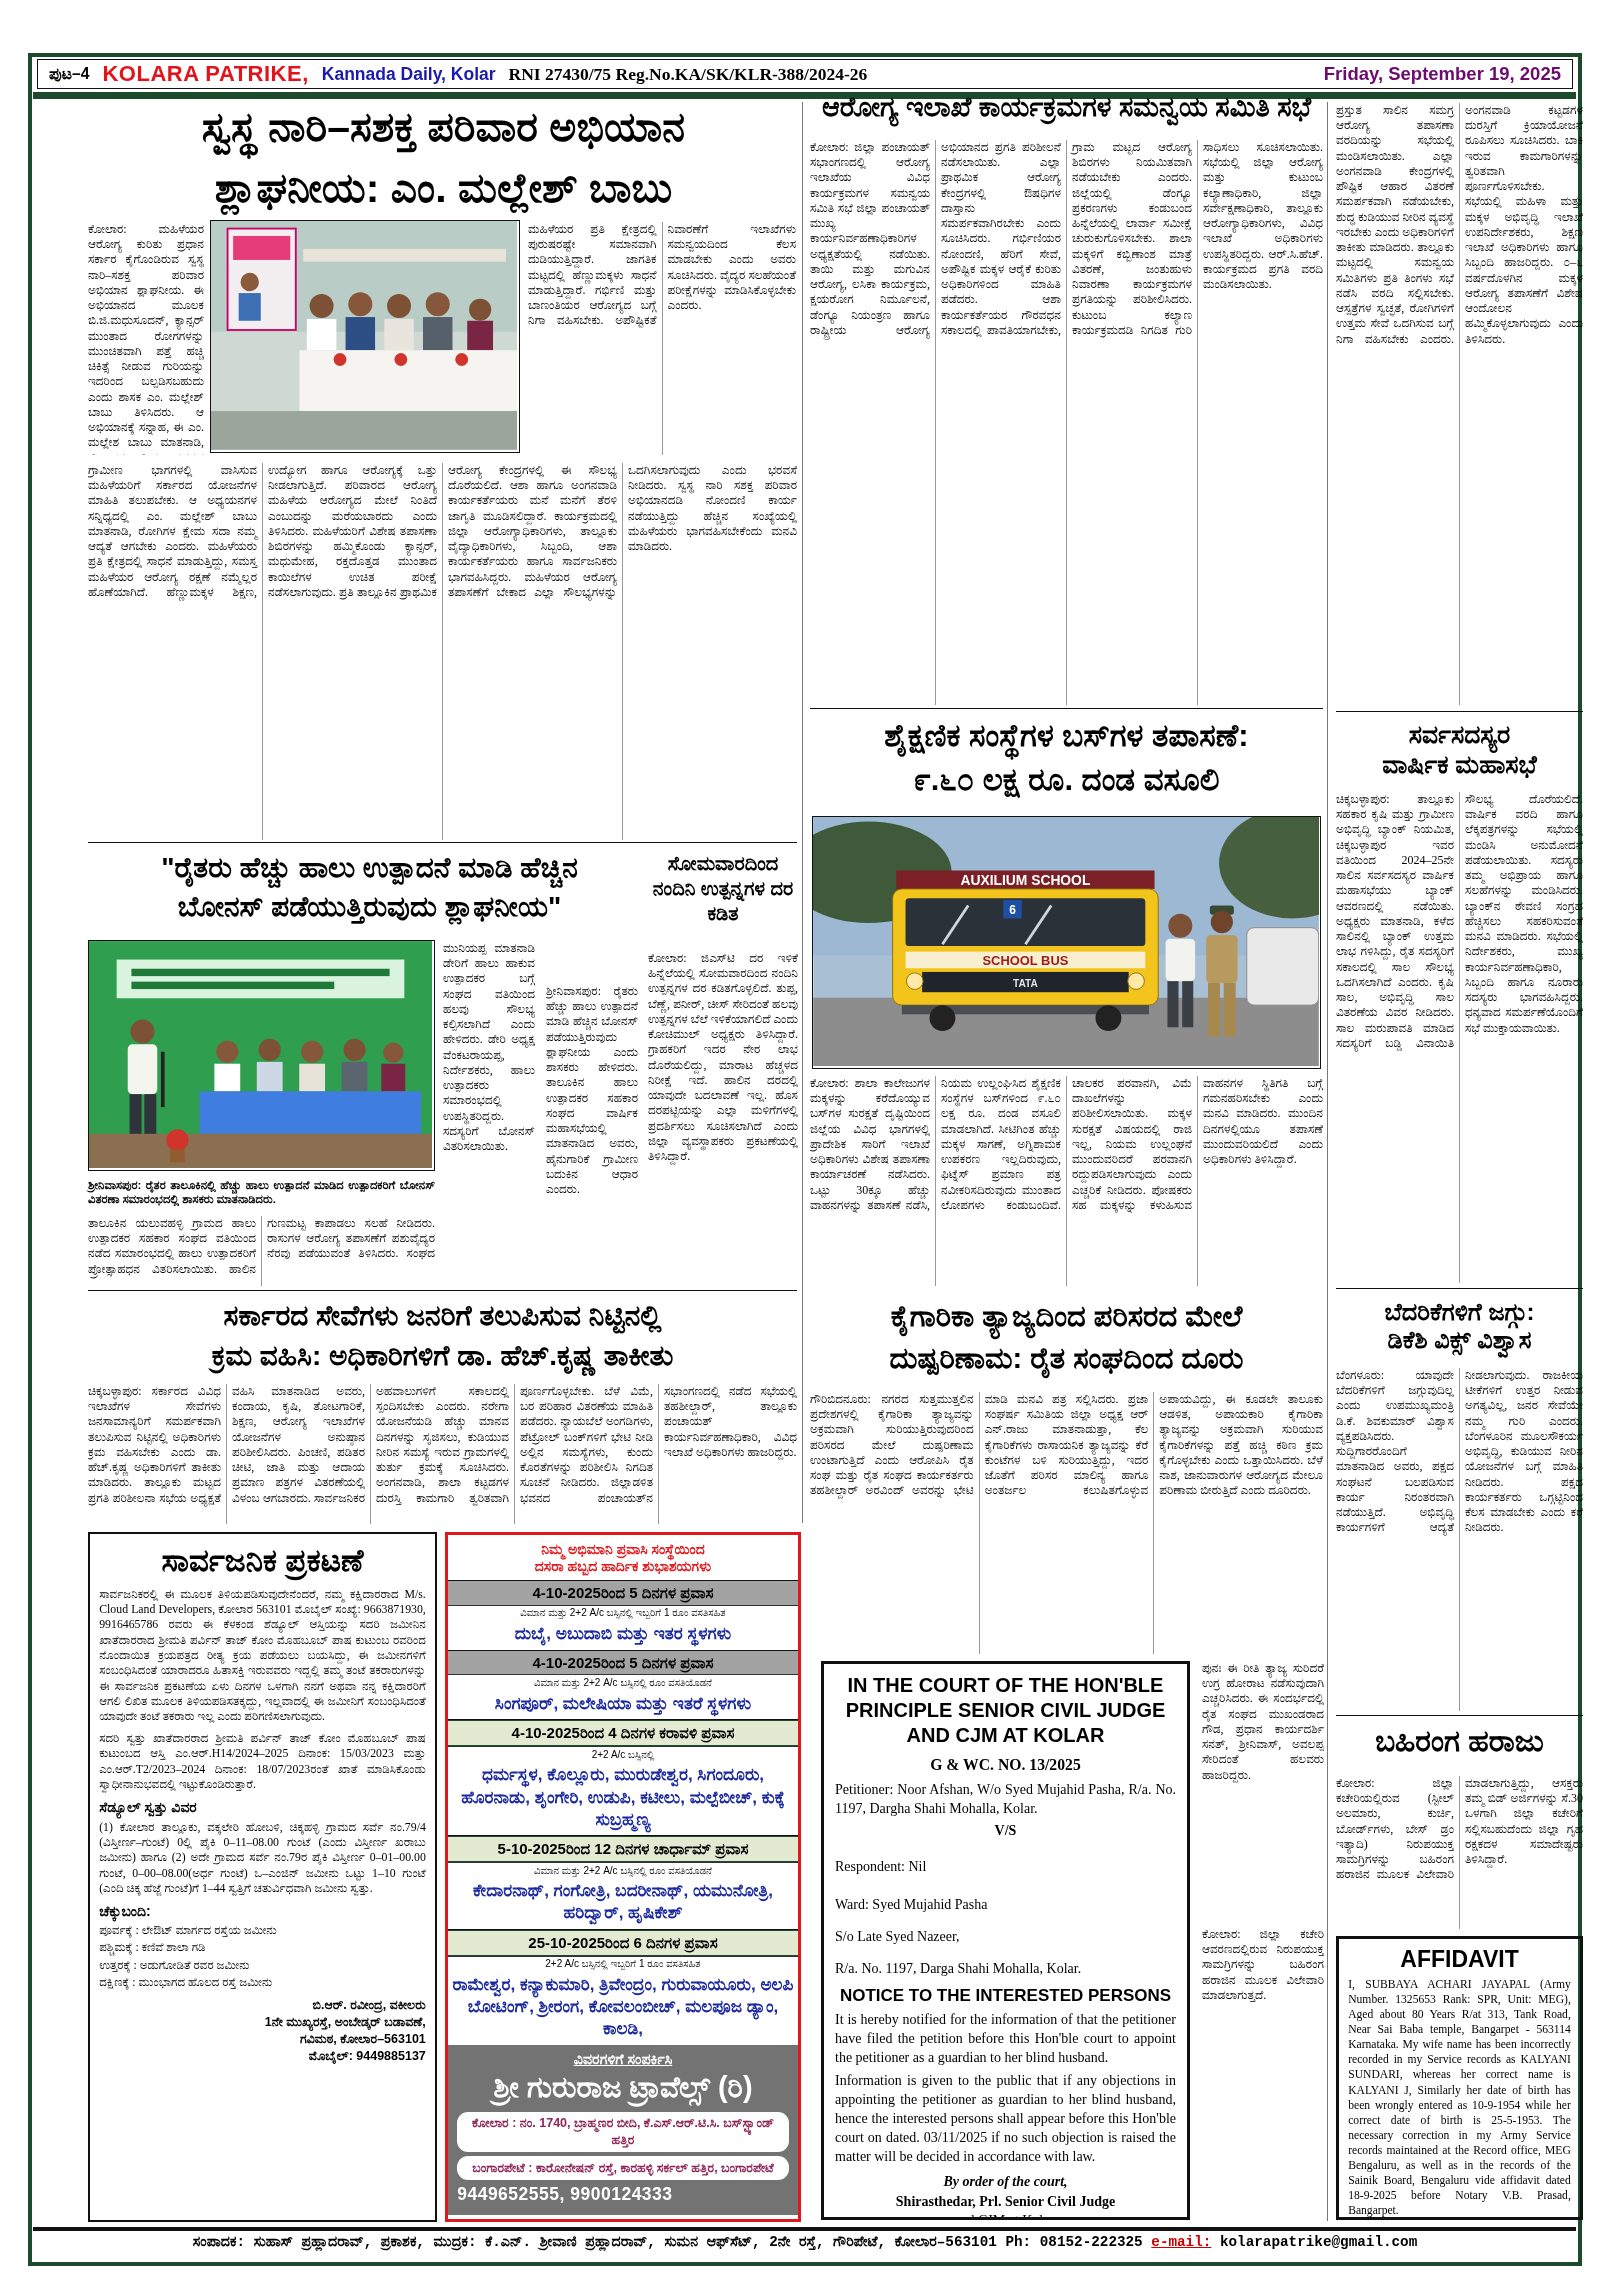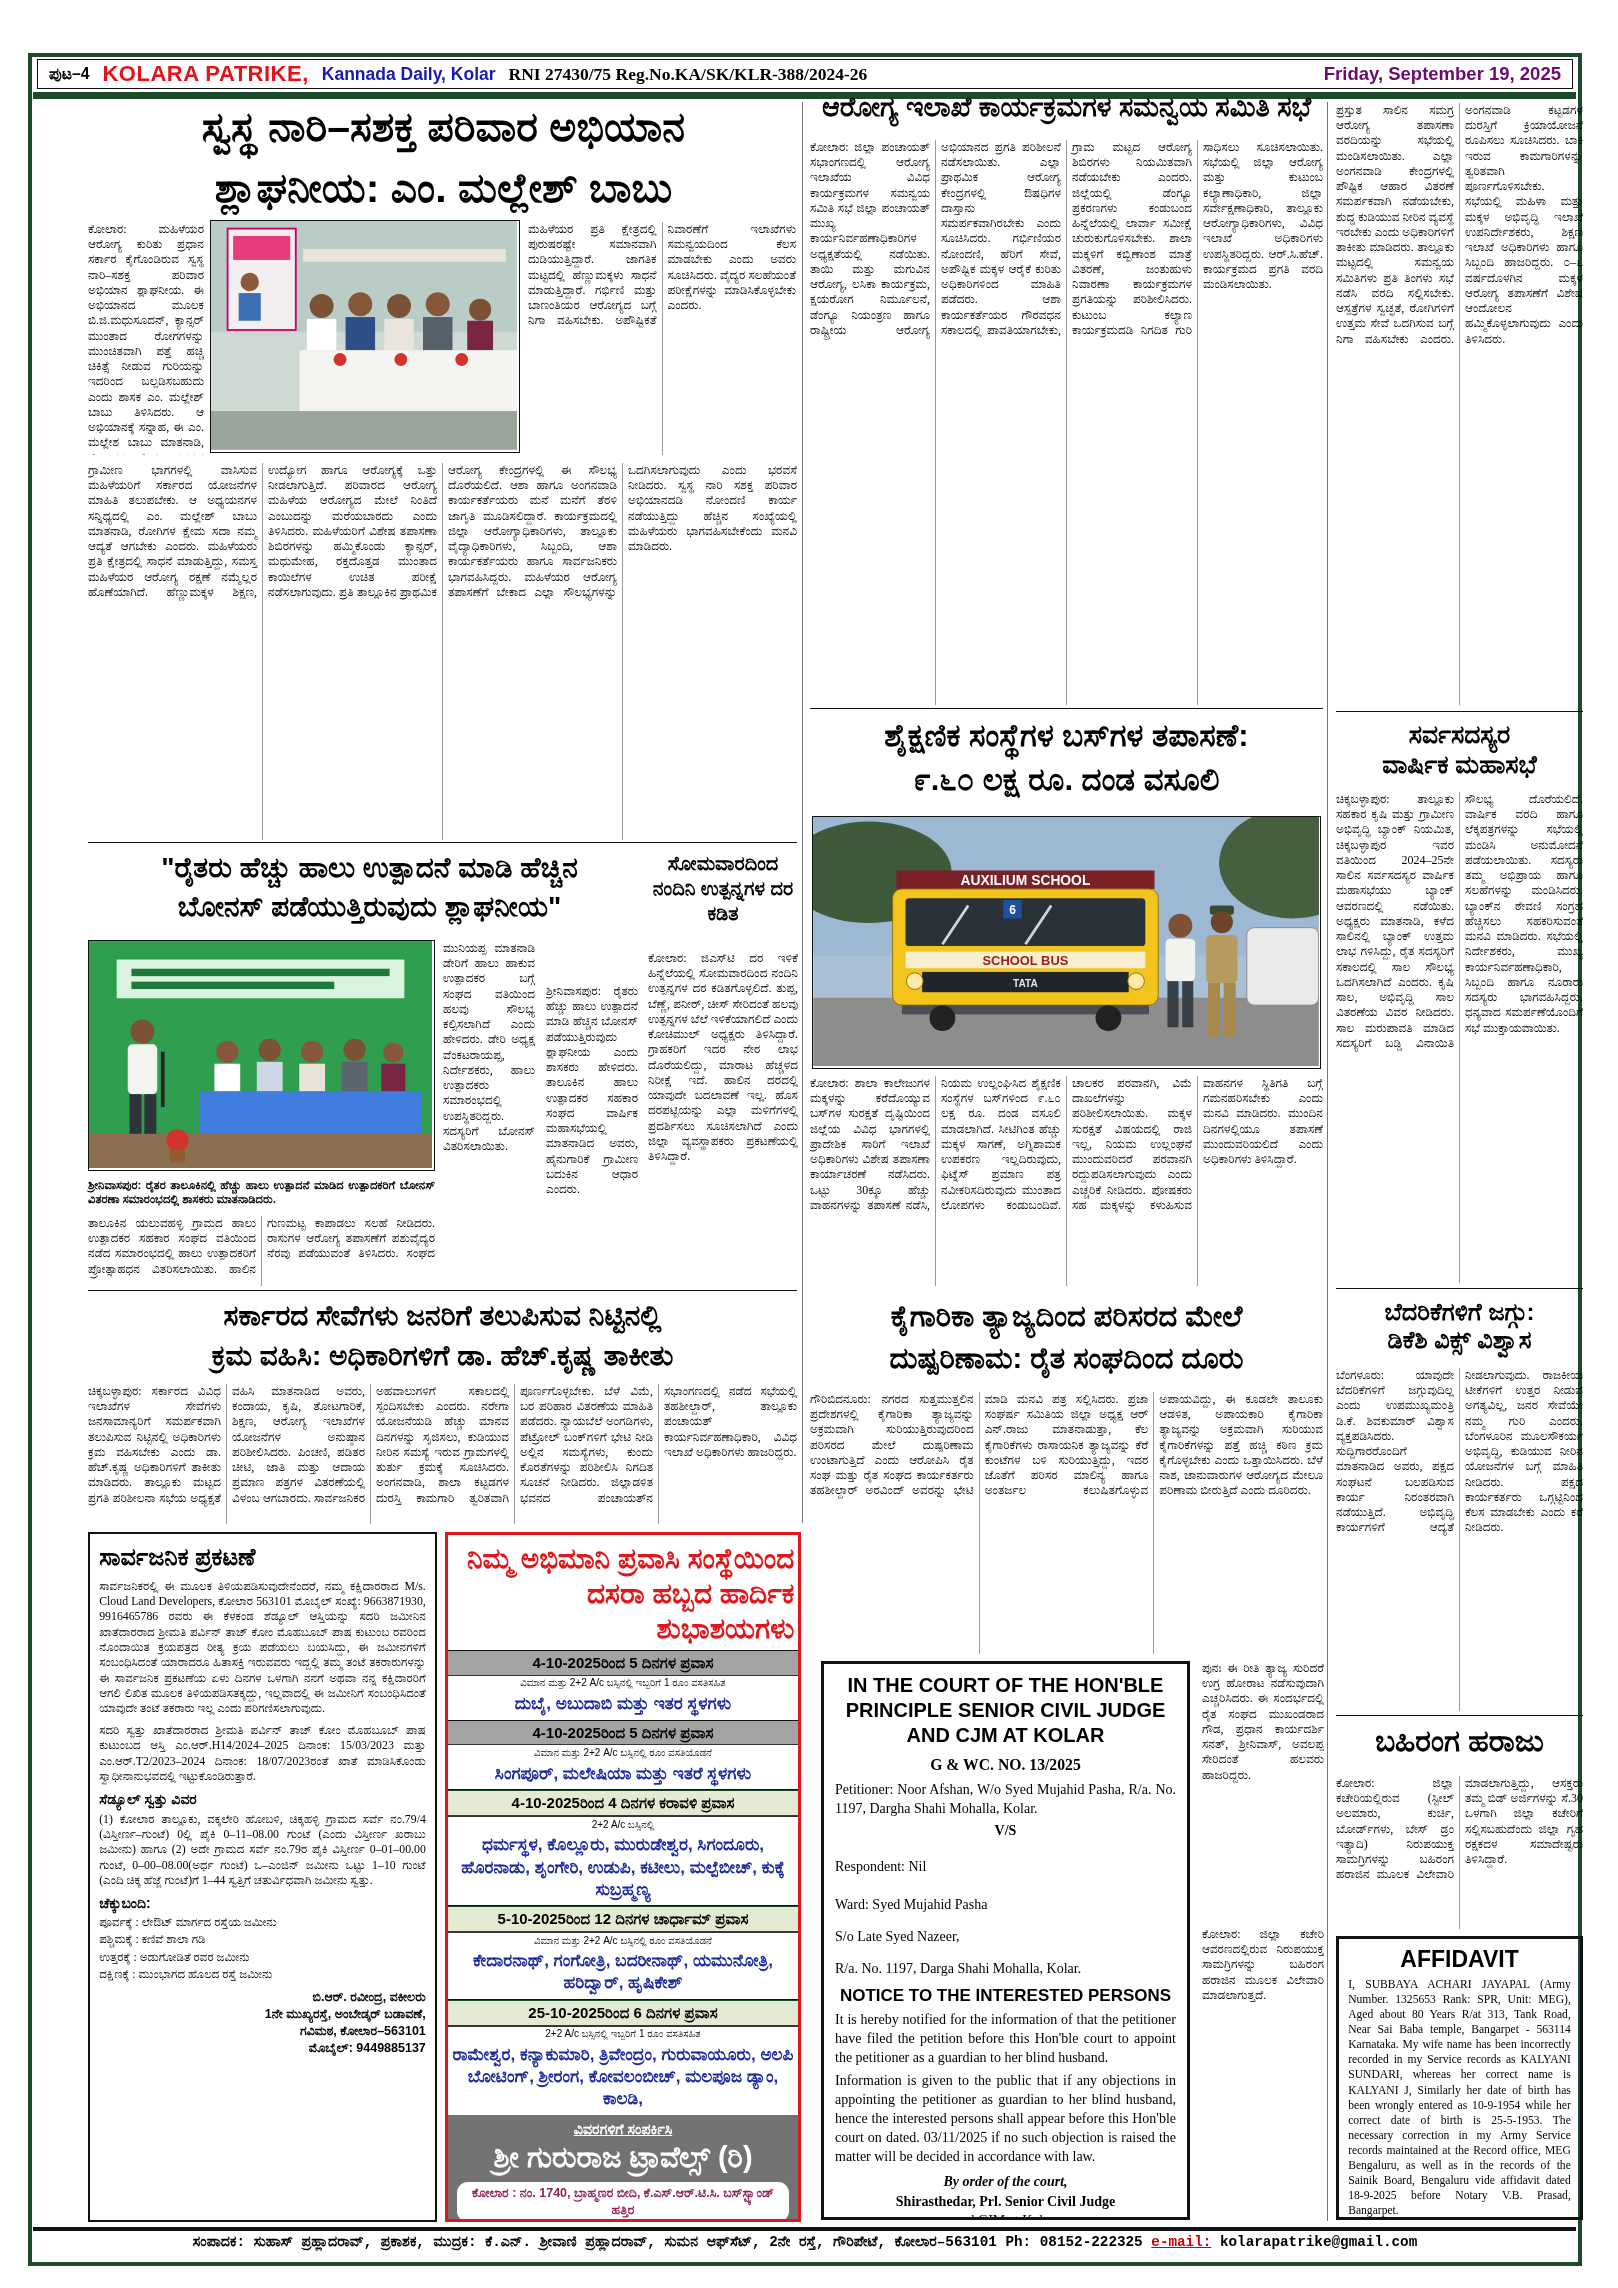--- a/index.html
+++ b/index.html
@@ -24,29 +24,29 @@
   .cols2{column-count:2;column-gap:11px;column-rule:0.9px solid #999;}
   .cols3{column-count:3;column-gap:11px;column-rule:0.9px solid #999;}
   .cols4{column-count:4;column-gap:11px;column-rule:0.9px solid #999;}
   .cols5{column-count:5;column-gap:11px;column-rule:0.9px solid #999;}
   .vrule{position:absolute;width:0.9px;background:#777;}
   .photo{border:1.8px solid #111;}
   .caption{font-size:11.5px;font-weight:700;line-height:1.25;text-align:justify;}
 
   
   .notice-box{border:2.8px solid #111;padding:7.4px 9.2px;overflow:hidden;}
-  .notice-title{font-weight:800;font-size:24px;margin:1.8px 0 7.4px 0;}
+  .notice-title{font-weight:800;font-size:31px;text-align:center;margin:1.8px 0 7.4px 0;}
   .notice-p{font-size:11.8px;line-height:1.3;text-align:justify;margin:0 0 6.5px 0;
             font-family:"Liberation Serif","DejaVu Serif",serif;}
   .notice-sub{font-weight:800;font-size:14px;margin:5.5px 0 3.7px 0;}
   .notice-sign{font-weight:800;font-size:12.5px;text-align:right;margin-top:7.4px;line-height:1.35;}
 
   
   .ad-box{border:3.7px solid #e1181b;overflow:hidden;background:#fff;}
-  .ad-head{color:#e1181b;font-weight:800;font-size:28px;text-align:right;line-height:1.25;
+  .ad-head{color:#e1181b;font-weight:800;font-size:14px;text-align:center;line-height:1.25;
            padding:5.5px 3.7px 4.6px 3.7px;}
   .tour{border-top:1.8px solid #111;}
   .tour-date{font-weight:800;font-size:15px;text-align:center;padding:2.8px 0;background:#a3a3a3;}
   .tour-date.green{background:#e4e9d2;border-top:1.8px solid #1c4b2c;border-bottom:1.8px solid #1c4b2c;}
   .tour-desc{font-size:10px;text-align:center;padding:1.8px 1.8px;border-top:0.9px solid #333;}
   .tour-dest{color:#1c2a9e;font-weight:800;font-size:17px;text-align:center;line-height:1.3;
              padding:1.8px 3.7px 4.6px 3.7px;}
   .ad-contact{background:#737373;color:#fff;text-align:center;padding:6.5px 9.2px 9.2px 9.2px;}
   .ad-contact-title{font-weight:800;font-size:14.3px;text-decoration:underline;}
   .ad-agency{font-weight:800;font-size:29px;margin:2.8px 0 6.5px 0;}

